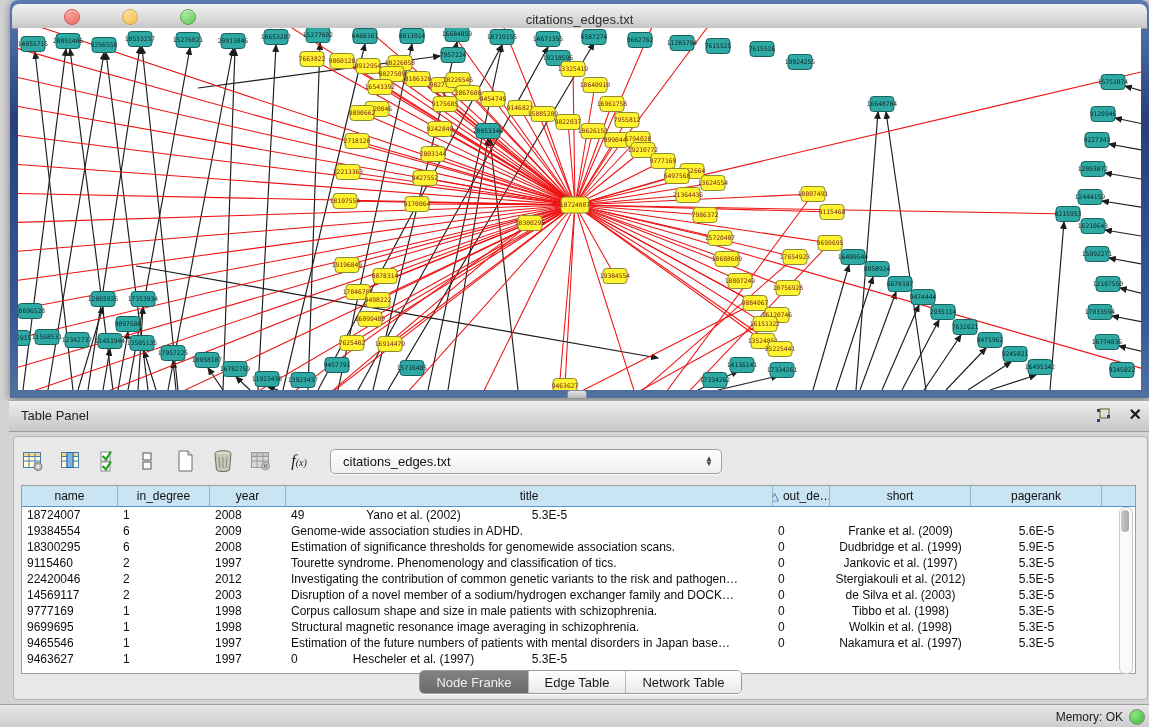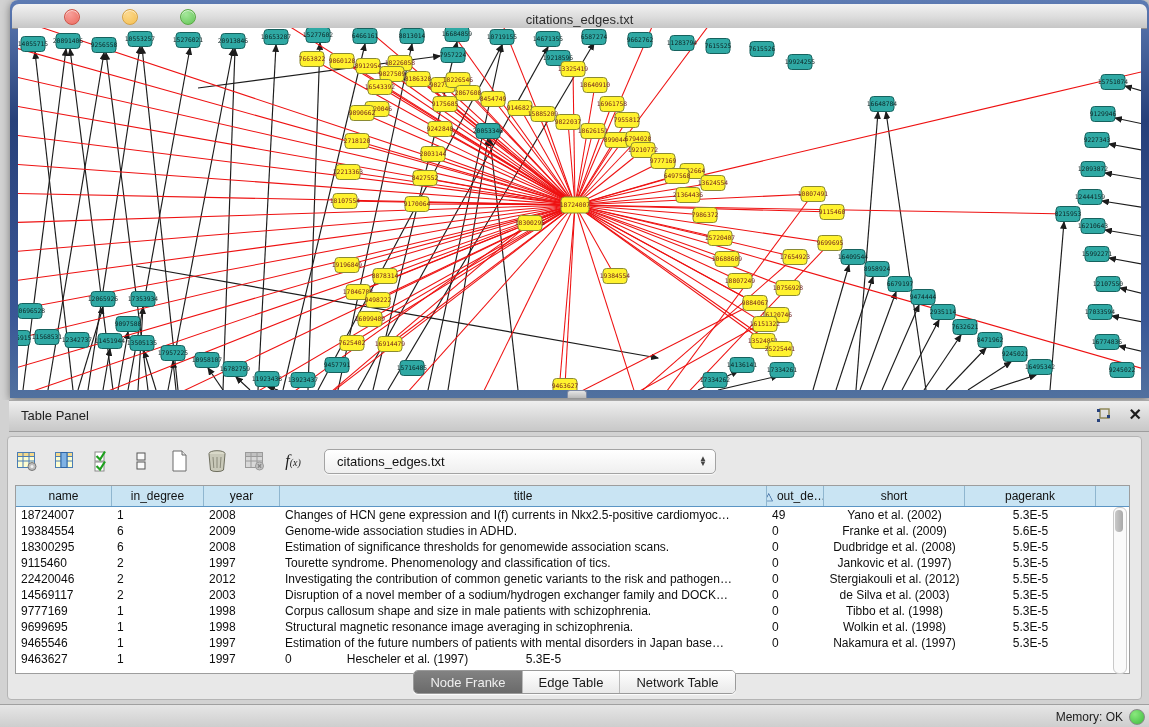--- a/index.html
+++ b/index.html
@@ -23,21 +23,21 @@
   #resize-notch{position:absolute;left:557px;bottom:0;width:18px;height:7px;background:linear-gradient(#e5e5e5,#b9b9b9);
     border:1px solid #7e8aa5;border-bottom:none;border-radius:3px 3px 0 0;}
 
   
   #table-panel{position:absolute;left:0;top:400px;width:1149px;height:304px;background:#d2d2d2;}
   #tp-header{position:absolute;left:0;top:0;width:100%;height:30px;
     background:linear-gradient(#efefef,#d6d6d6 60%,#c8c8c8);border-top:1px solid #a8a8a8;border-bottom:1px solid #9d9d9d;margin-left:9px;}
   #tp-title{position:absolute;left:12px;top:7px;font-size:13px;color:#1f1f1f;}
   #tp-float{position:absolute;right:46px;top:6px;width:17px;height:17px;cursor:pointer;}
   #tp-close{position:absolute;right:16px;top:4px;font-size:16px;font-weight:bold;color:#1c1c1c;cursor:pointer;line-height:20px;}
-  #tp-inner{position:absolute;left:7px;top:36px;width:1133px;height:262px;background:#e8e8e8;
+  #tp-inner{position:absolute;left:13px;top:36px;width:1133px;height:262px;background:#e8e8e8;
     border:1px solid #b4b4b4;border-radius:4px;}
 
   
   #tp-toolbar{position:absolute;left:6px;top:8px;height:32px;display:flex;align-items:center;gap:12px;}
   .tb-btn{width:26px;height:26px;display:flex;align-items:center;justify-content:center;cursor:pointer;border-radius:4px;}
   .fx-label{font-size:16px;font-style:italic;font-family:"Liberation Serif",serif;color:#1a1a1a;}
   .fx-label small{font-size:10px;}
   #tbl-select{width:390px;height:23px;margin-left:6px;background:linear-gradient(#ffffff,#efefef);
     border:1px solid #a3a3a3;border-radius:5px;display:flex;align-items:center;cursor:pointer;box-shadow:0 1px 1px rgba(255,255,255,.8);}
   #tbl-select .sel-text{flex:1;font-size:13px;color:#111;padding-left:12px;}
@@ -867,41 +867,40 @@
           </div>
           <div class="hcell" style="width: 131px;">
             <span>pagerank</span>
           </div>
         </div>
       <div id="grid-body">
           <div class="grow">
             <div class="gcell" style="width: 96px;">18724007</div>
             <div class="gcell" style="width: 92px;">1</div>
             <div class="gcell" style="width: 76px;">2008</div>
-            <div class="gcell" style="width: 487px;">Changes of HCN gene expression and I(f) currents in Nkx2.5-positive cardiomyoc…</div>
             <div class="gcell" style="width: 57px;">49</div>
             <div class="gcell center" style="width: 141px;">Yano et al. (2002)</div>
             <div class="gcell center" style="width: 131px;">5.3E-5</div>
           </div>
           <div class="grow">
             <div class="gcell" style="width: 96px;">19384554</div>
             <div class="gcell" style="width: 92px;">6</div>
             <div class="gcell" style="width: 76px;">2009</div>
             <div class="gcell" style="width: 487px;">Genome-wide association studies in ADHD.</div>
             <div class="gcell" style="width: 57px;">0</div>
             <div class="gcell center" style="width: 141px;">Franke et al. (2009)</div>
             <div class="gcell center" style="width: 131px;">5.6E-5</div>
           </div>
           <div class="grow">
             <div class="gcell" style="width: 96px;">18300295</div>
             <div class="gcell" style="width: 92px;">6</div>
             <div class="gcell" style="width: 76px;">2008</div>
             <div class="gcell" style="width: 487px;">Estimation of significance thresholds for genomewide association scans.</div>
             <div class="gcell" style="width: 57px;">0</div>
-            <div class="gcell center" style="width: 141px;">Dudbridge et al. (2008)</div>
+            <div class="gcell center" style="width: 141px;">Dudbridge et al. (1999)</div>
             <div class="gcell center" style="width: 131px;">5.9E-5</div>
           </div>
           <div class="grow">
             <div class="gcell" style="width: 96px;">9115460</div>
             <div class="gcell" style="width: 92px;">2</div>
             <div class="gcell" style="width: 76px;">1997</div>
             <div class="gcell" style="width: 487px; text-align: right;">Tourette syndrome. Phenomenology and classification of tics.</div>
             <div class="gcell" style="width: 57px;">0</div>
             <div class="gcell center" style="width: 141px;">Jankovic et al. (1997)</div>
             <div class="gcell center" style="width: 131px;">5.3E-5</div>

